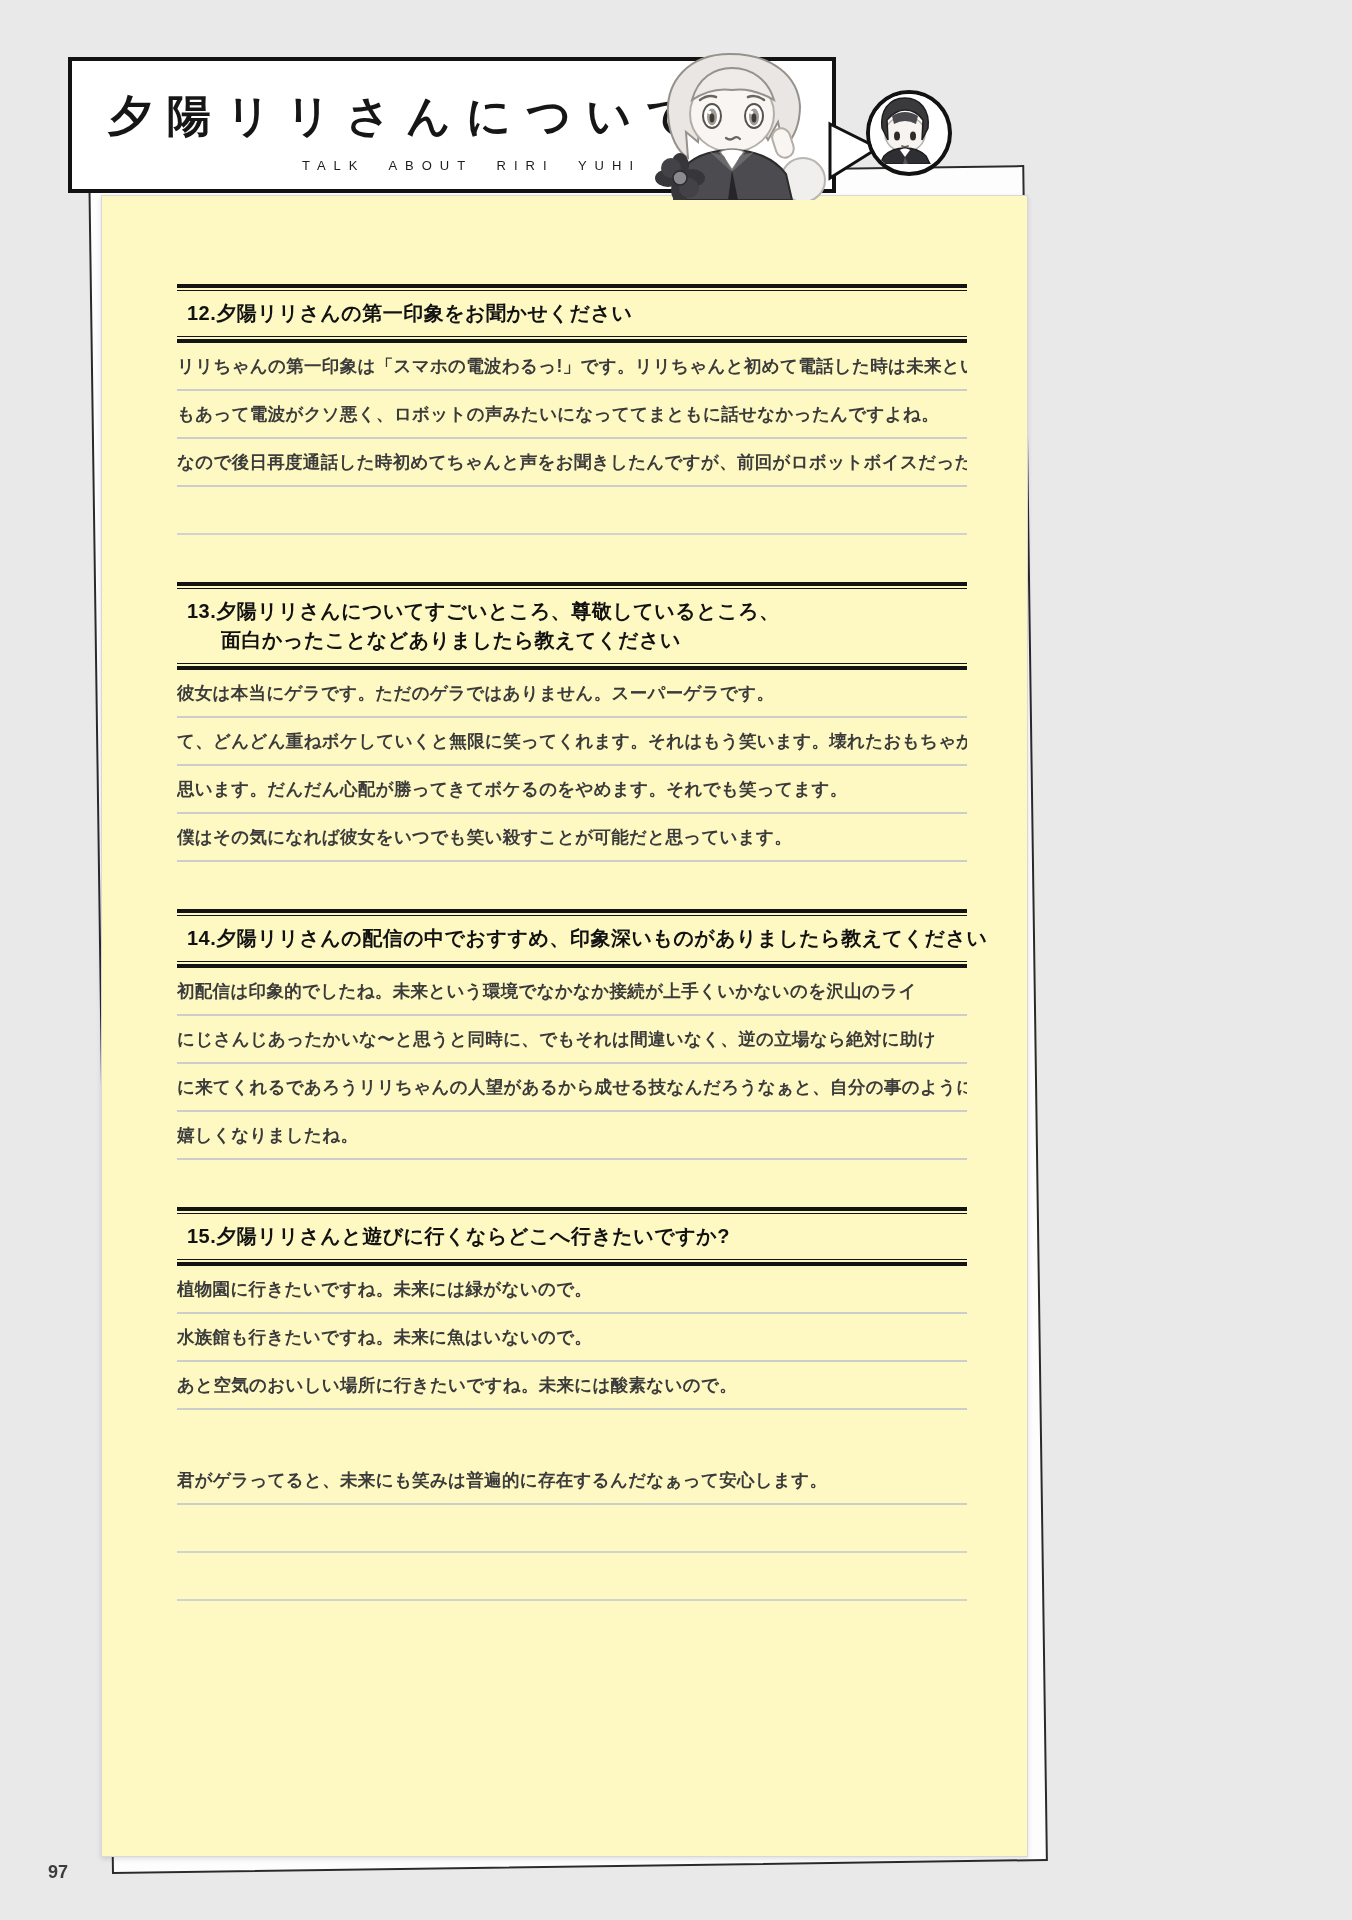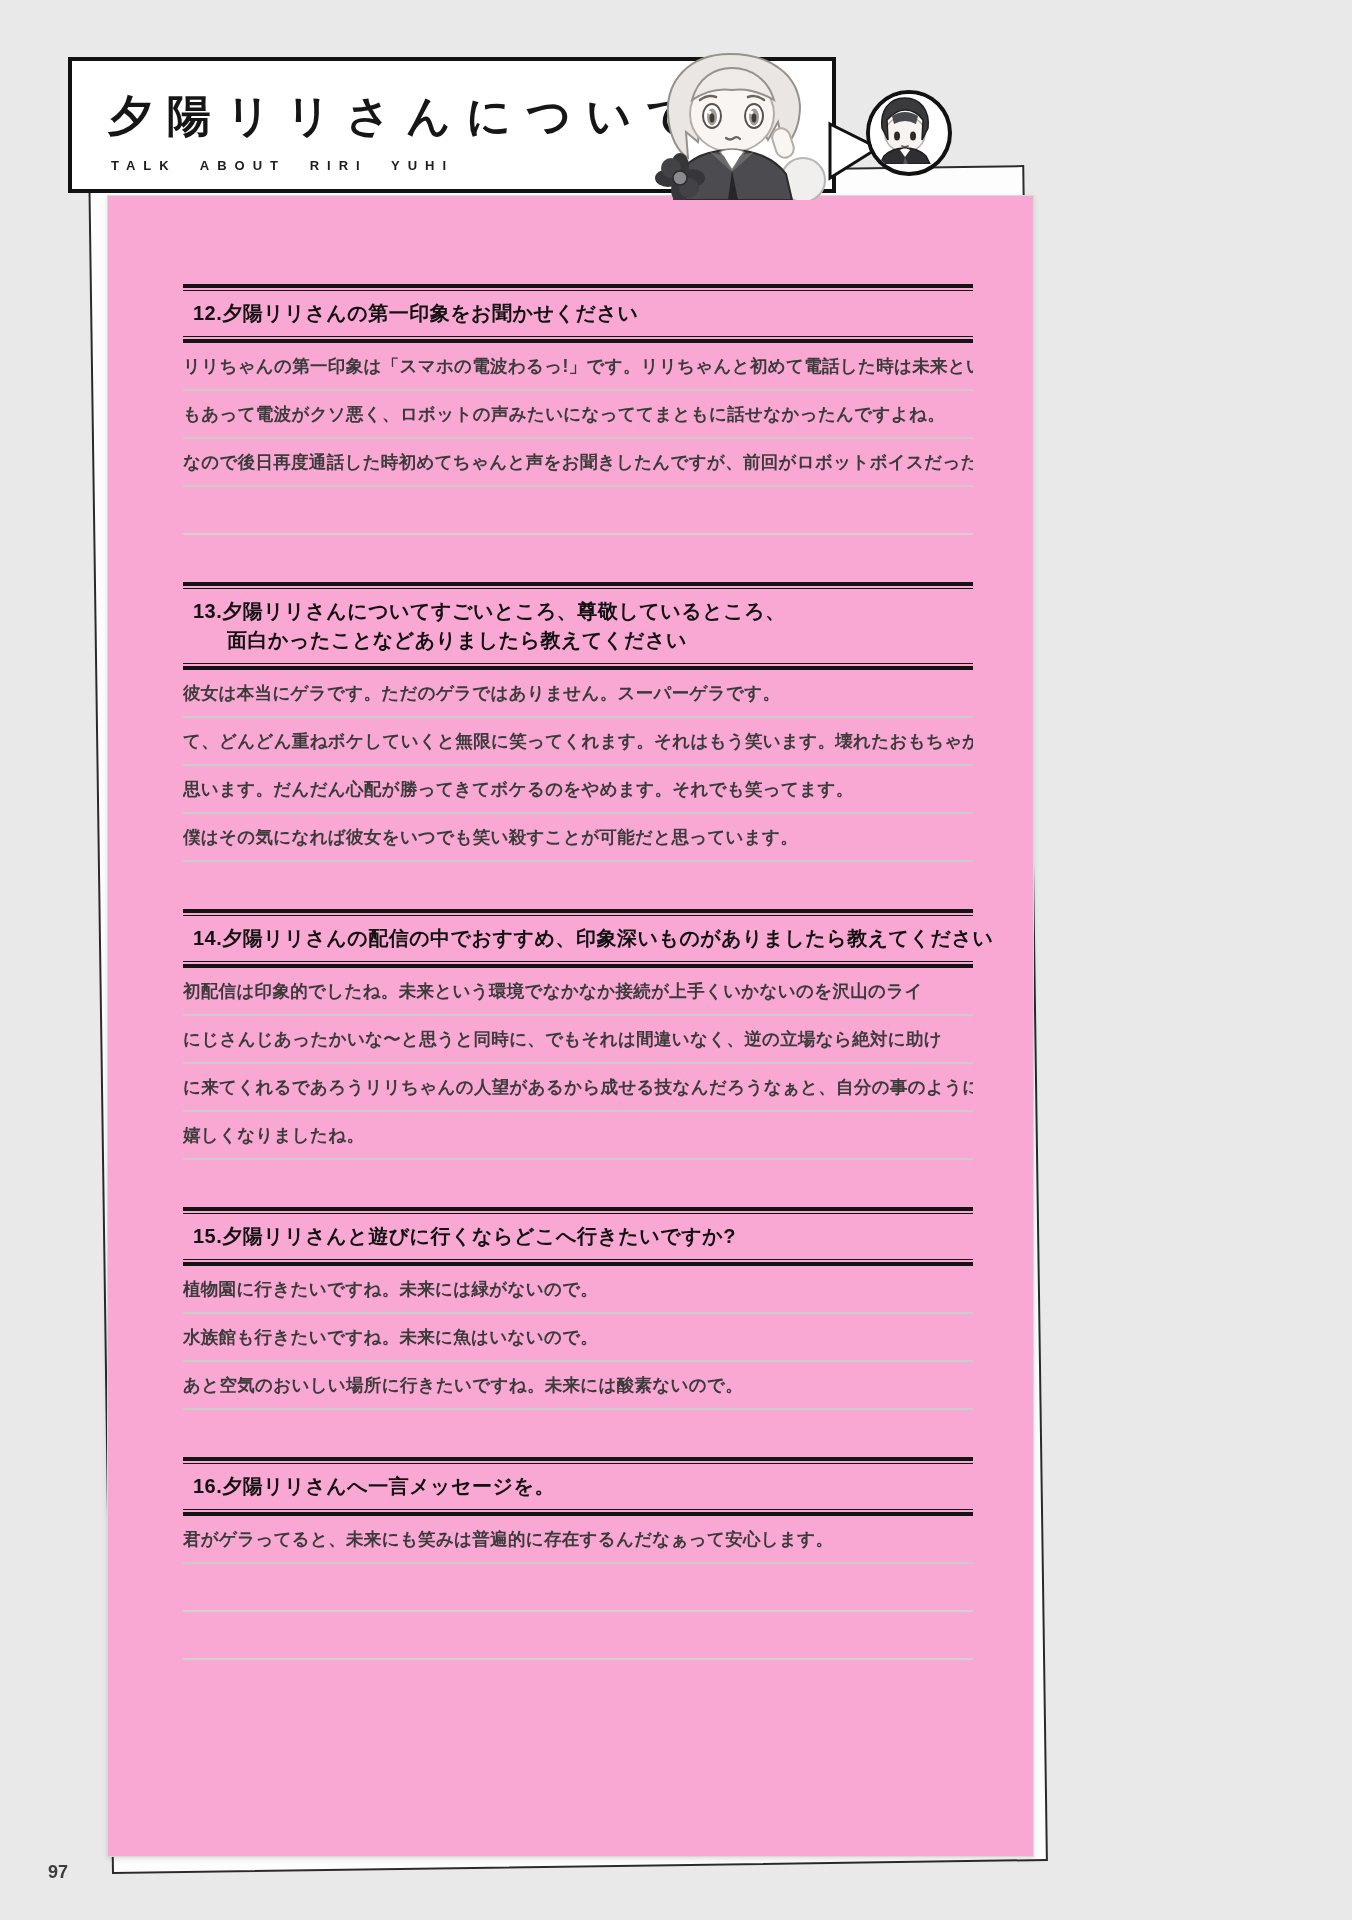--- a/index.html
+++ b/index.html
@@ -2,28 +2,28 @@
 <html><head>
 <meta charset="utf-8">
 <style>
   html,body{margin:0;padding:0;background:#dcdcdc;}
   .canvas{position:relative;width:1352px;height:1920px;background:#e9e9e9;overflow:hidden;
           font-family:"Liberation Sans","DejaVu Sans",sans-serif;}
 
   
   .sheet-back{position:absolute;left:112px;top:178px;width:932px;height:1692px;background:#fdfdfd;
               border:2px solid #2a2a2a;transform:rotate(-0.8deg);transform-origin:left bottom;}
-  .sheet-main{position:absolute;left:107px;top:195px;width:925px;height:1660px;background:#f9a8d4;
+  .sheet-main{position:absolute;left:101px;top:195px;width:925px;height:1660px;background:#fef9c3;
               border:1px solid #d8d8d8;box-shadow:0 2px 5px rgba(0,0,0,0.12);}
 
   
   .header-box{position:absolute;left:68px;top:57px;width:760px;height:128px;background:#ffffff;
               border:4px solid #121212;z-index:5;}
   .header-title{margin:26px 0 0 36px;font-size:44px;font-weight:bold;color:#161616;letter-spacing:15px;white-space:nowrap;}
-  .header-sub{margin:12px 0 0 39px;font-size:13px;font-weight:bold;color:#1d1d1d;letter-spacing:8px;word-spacing:12px;}
+  .header-sub{margin:12px 0 0 39px;font-size:13px;font-weight:normal;color:#1d1d1d;letter-spacing:8px;word-spacing:12px;text-align:center;}
   .girl-illo{position:absolute;left:628px;top:48px;width:212px;height:152px;z-index:6;}
   .bubble-tail{position:absolute;left:828px;top:118px;width:56px;height:66px;z-index:7;}
   .avatar-circle{position:absolute;left:866px;top:90px;width:78px;height:78px;border:4px solid #121212;
                  border-radius:50%;background:#ffffff;overflow:hidden;z-index:8;}
 
   
   .content{position:absolute;left:75px;top:88px;width:790px;}
   .qhead{position:relative;padding:15px 0 15px 10px;margin-top:0;}
   .qhead::before{content:"";position:absolute;left:0;right:0;top:0;height:8px;
       background:linear-gradient(to bottom,#141414 0 4px,transparent 4px,transparent 6px,#141414 6px 7px,transparent 7px);}
@@ -81,23 +81,20 @@
       <div class="sec">
         <div class="qhead">
           <div class="hl">15.夕陽リリさんと遊びに行くならどこへ行きたいですか?</div>
         </div>
         <div class="row">植物園に行きたいですね。未来には緑がないので。</div>
         <div class="row">水族館も行きたいですね。未来に魚はいないので。</div>
         <div class="row">あと空気のおいしい場所に行きたいですね。未来には酸素ないので。</div>
       </div>
 
       <div class="sec">
-        <div class="qhead">
-          <div class="hl">16.夕陽リリさんへ一言メッセージを。</div>
-        </div>
         <div class="row">君がゲラってると、未来にも笑みは普遍的に存在するんだなぁって安心します。</div>
         <div class="row blank"></div>
         <div class="row blank"></div>
       </div>
 
     </div>
   </div>
 
   <div class="header-box">
     <div class="header-title">夕陽リリさんについて</div>

